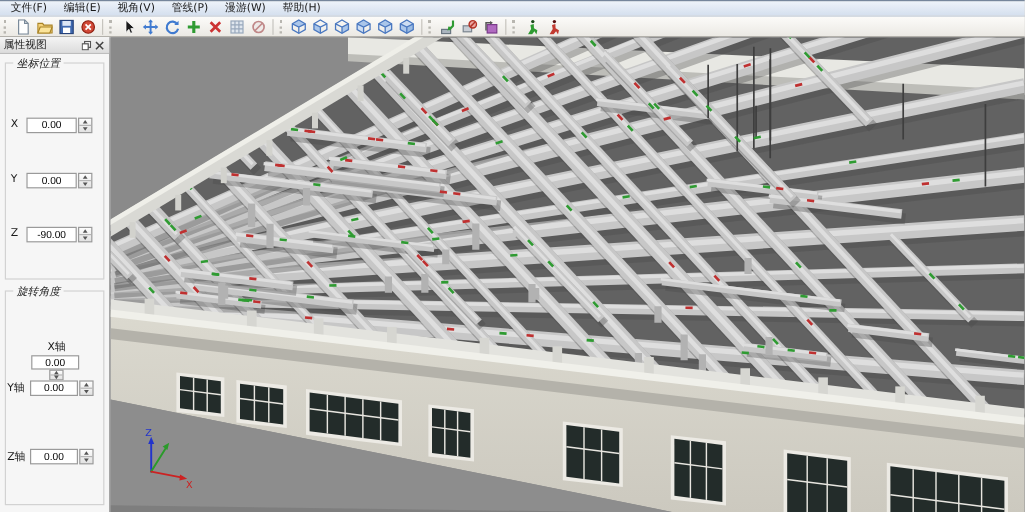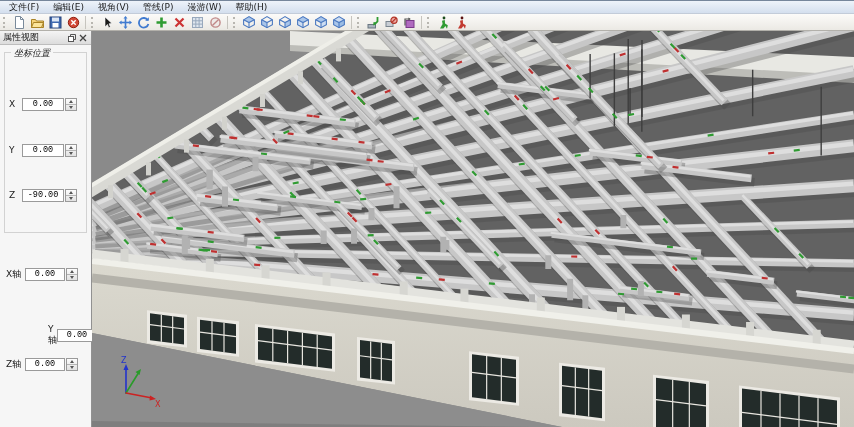--- a/index.html
+++ b/index.html
@@ -24,21 +24,21 @@
   .panel{width:92px;background:#f6f6f6;border-right:1px solid #919191;position:relative;flex:none;}
   .panel-title{height:14px;background:linear-gradient(#f4f4f4,#dcdcdc);border-bottom:1px solid #bdbdbd;display:flex;align-items:center;padding:0 3px;}
   .panel-title-label{flex:1;font-size:9px;}
   .pt-btn{width:11px;height:11px;display:flex;align-items:center;justify-content:center;}
   .gbox{position:absolute;left:4px;width:83px;border:1px solid #d2d2d2;font-style:italic;}
   .gbox-title{position:absolute;top:-6px;left:6px;background:#f6f6f6;padding:0 3px;font-size:9px;white-space:nowrap;}
   .prow{position:absolute;left:0;width:92px;height:14px;display:flex;align-items:center;}
   .prow .lbl{display:inline-block;text-align:left;font-size:9px;}
   .lbl-xyz{width:13px;margin-left:9px;}
   .lbl-axis{width:19px;margin-left:6px;}
-  .pinput{width:42px;height:13px;border:1px solid #9a9a9a;background:#fff;font-family:Liberation Mono, monospace;font-size:8.5px;text-align:center;padding:0;outline:none;}
+  .pinput{width:42px;height:13px;border:1px solid #9a9a9a;background:#fff;font-family:Liberation Sans, sans-serif;font-size:8.5px;text-align:center;padding:0;outline:none;}
   .spinner{width:12px;height:13px;margin-left:1px;border:1px solid #9a9a9a;background:linear-gradient(#fdfdfd,#e2e2e2);display:flex;flex-direction:column;}
   .spin-up,.spin-down{flex:1;display:flex;align-items:center;justify-content:center;}
   .tri-up{width:0;height:0;border-left:2.5px solid transparent;border-right:2.5px solid transparent;border-bottom:3px solid #555;}
   .tri-down{width:0;height:0;border-left:2.5px solid transparent;border-right:2.5px solid transparent;border-top:3px solid #555;}
   .spin-divider{height:1px;background:#b5b5b5;}
 
   
   .viewport{flex:1;position:relative;background:#8a8a8a;overflow:hidden;}
   .viewport svg{display:block;}
 </style>
@@ -291,48 +291,51 @@
           <span class="spin-up">
             <span class="tri-up"></span>
           </span>
           <span class="spin-divider"></span>
           <span class="spin-down">
             <span class="tri-down"></span>
           </span>
         </span>
     </div>
 
-
-    <div class="prow" style="top:236px;">
+    <div class="gbox" style="top:211px;height:179px;">
+      <span class="gbox-title">旋转角度</span>
+    </div>
+
+    <div class="prow" style="top:252px;flex-direction:column;">
       <span class="lbl lbl-axis">X轴</span>
       <input class="pinput" style="width: 40px;" readonly="" value="0.00">
       <span class="spinner">
           <span class="spin-up">
             <span class="tri-up"></span>
           </span>
           <span class="spin-divider"></span>
           <span class="spin-down">
             <span class="tri-down"></span>
           </span>
         </span>
     </div>
-    <div class="prow" style="top:297px;padding-left:42px;">
+    <div class="prow" style="top:285px;">
       <span class="lbl lbl-axis">Y轴</span>
       <input class="pinput" style="width: 40px;" readonly="" value="0.00">
       <span class="spinner">
           <span class="spin-up">
             <span class="tri-up"></span>
           </span>
           <span class="spin-divider"></span>
           <span class="spin-down">
             <span class="tri-down"></span>
           </span>
         </span>
     </div>
-    <div class="prow" style="top:326px;">
+    <div class="prow" style="top:342px;">
       <span class="lbl lbl-axis">Z轴</span>
       <input class="pinput" style="width: 40px;" readonly="" value="0.00">
       <span class="spinner">
           <span class="spin-up">
             <span class="tri-up"></span>
           </span>
           <span class="spin-divider"></span>
           <span class="spin-down">
             <span class="tri-down"></span>
           </span>

